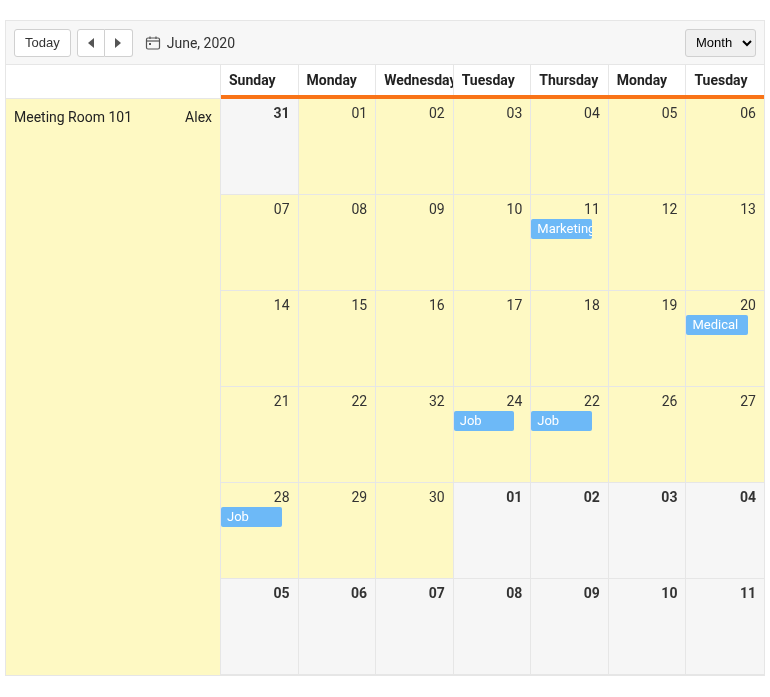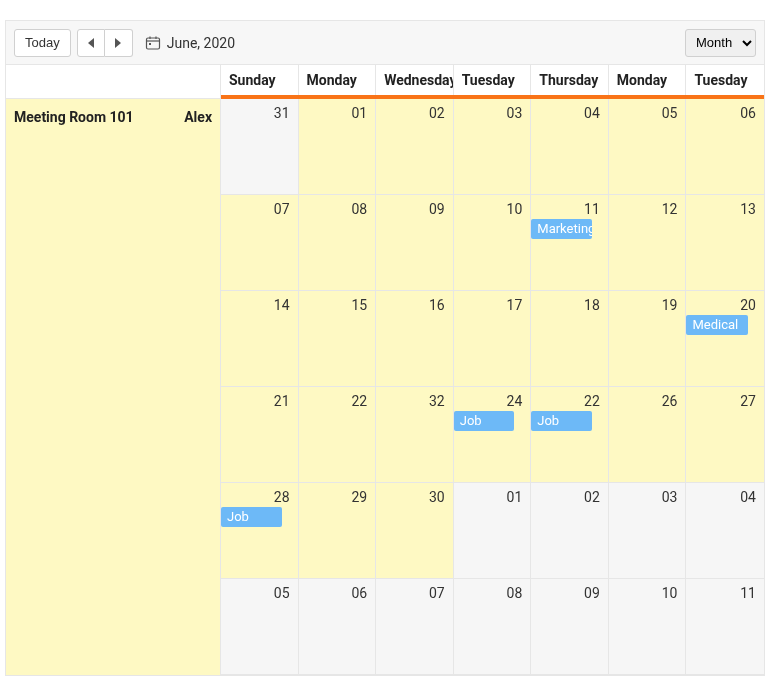--- a/index.html
+++ b/index.html
@@ -110,21 +110,21 @@
   }
   .resource-header {
     height: 34px;
     border-bottom: 1px solid #e6e6e6;
     background: #fff;
   }
   .resource-row {
     display: flex;
     align-items: flex-start;
     padding: 10px 8px;
-    font-weight: 700;
+    font-weight: 400;
     font-size: 14px;
     color: #222;
   }
   .resource-room { flex: 1; }
   .resource-person { flex: 0 0 auto; text-align: right; }
 
   .grid-wrap {
     flex: 1;
     position: relative;
     overflow-y: scroll;
@@ -163,21 +163,21 @@
     grid-template-columns: repeat(7, 1fr);
     border-bottom: 1px solid #e6e6e6;
   }
   .cell {
     border-right: 1px solid #e6e6e6;
     position: relative;
     padding: 6px 8px 4px 4px;
     overflow: hidden;
   }
   .cell:last-child { border-right: none; }
-  .cell.out { background: #f6f6f6; }
+  .cell.out { background: #f6f6f6; font-weight: bold; }
   .date {
     text-align: right;
     font-size: 14px;
     color: #333;
   }
   .event {
     position: absolute;
     top: 24px;
     left: 0; right: 16px;
     height: 20px;

